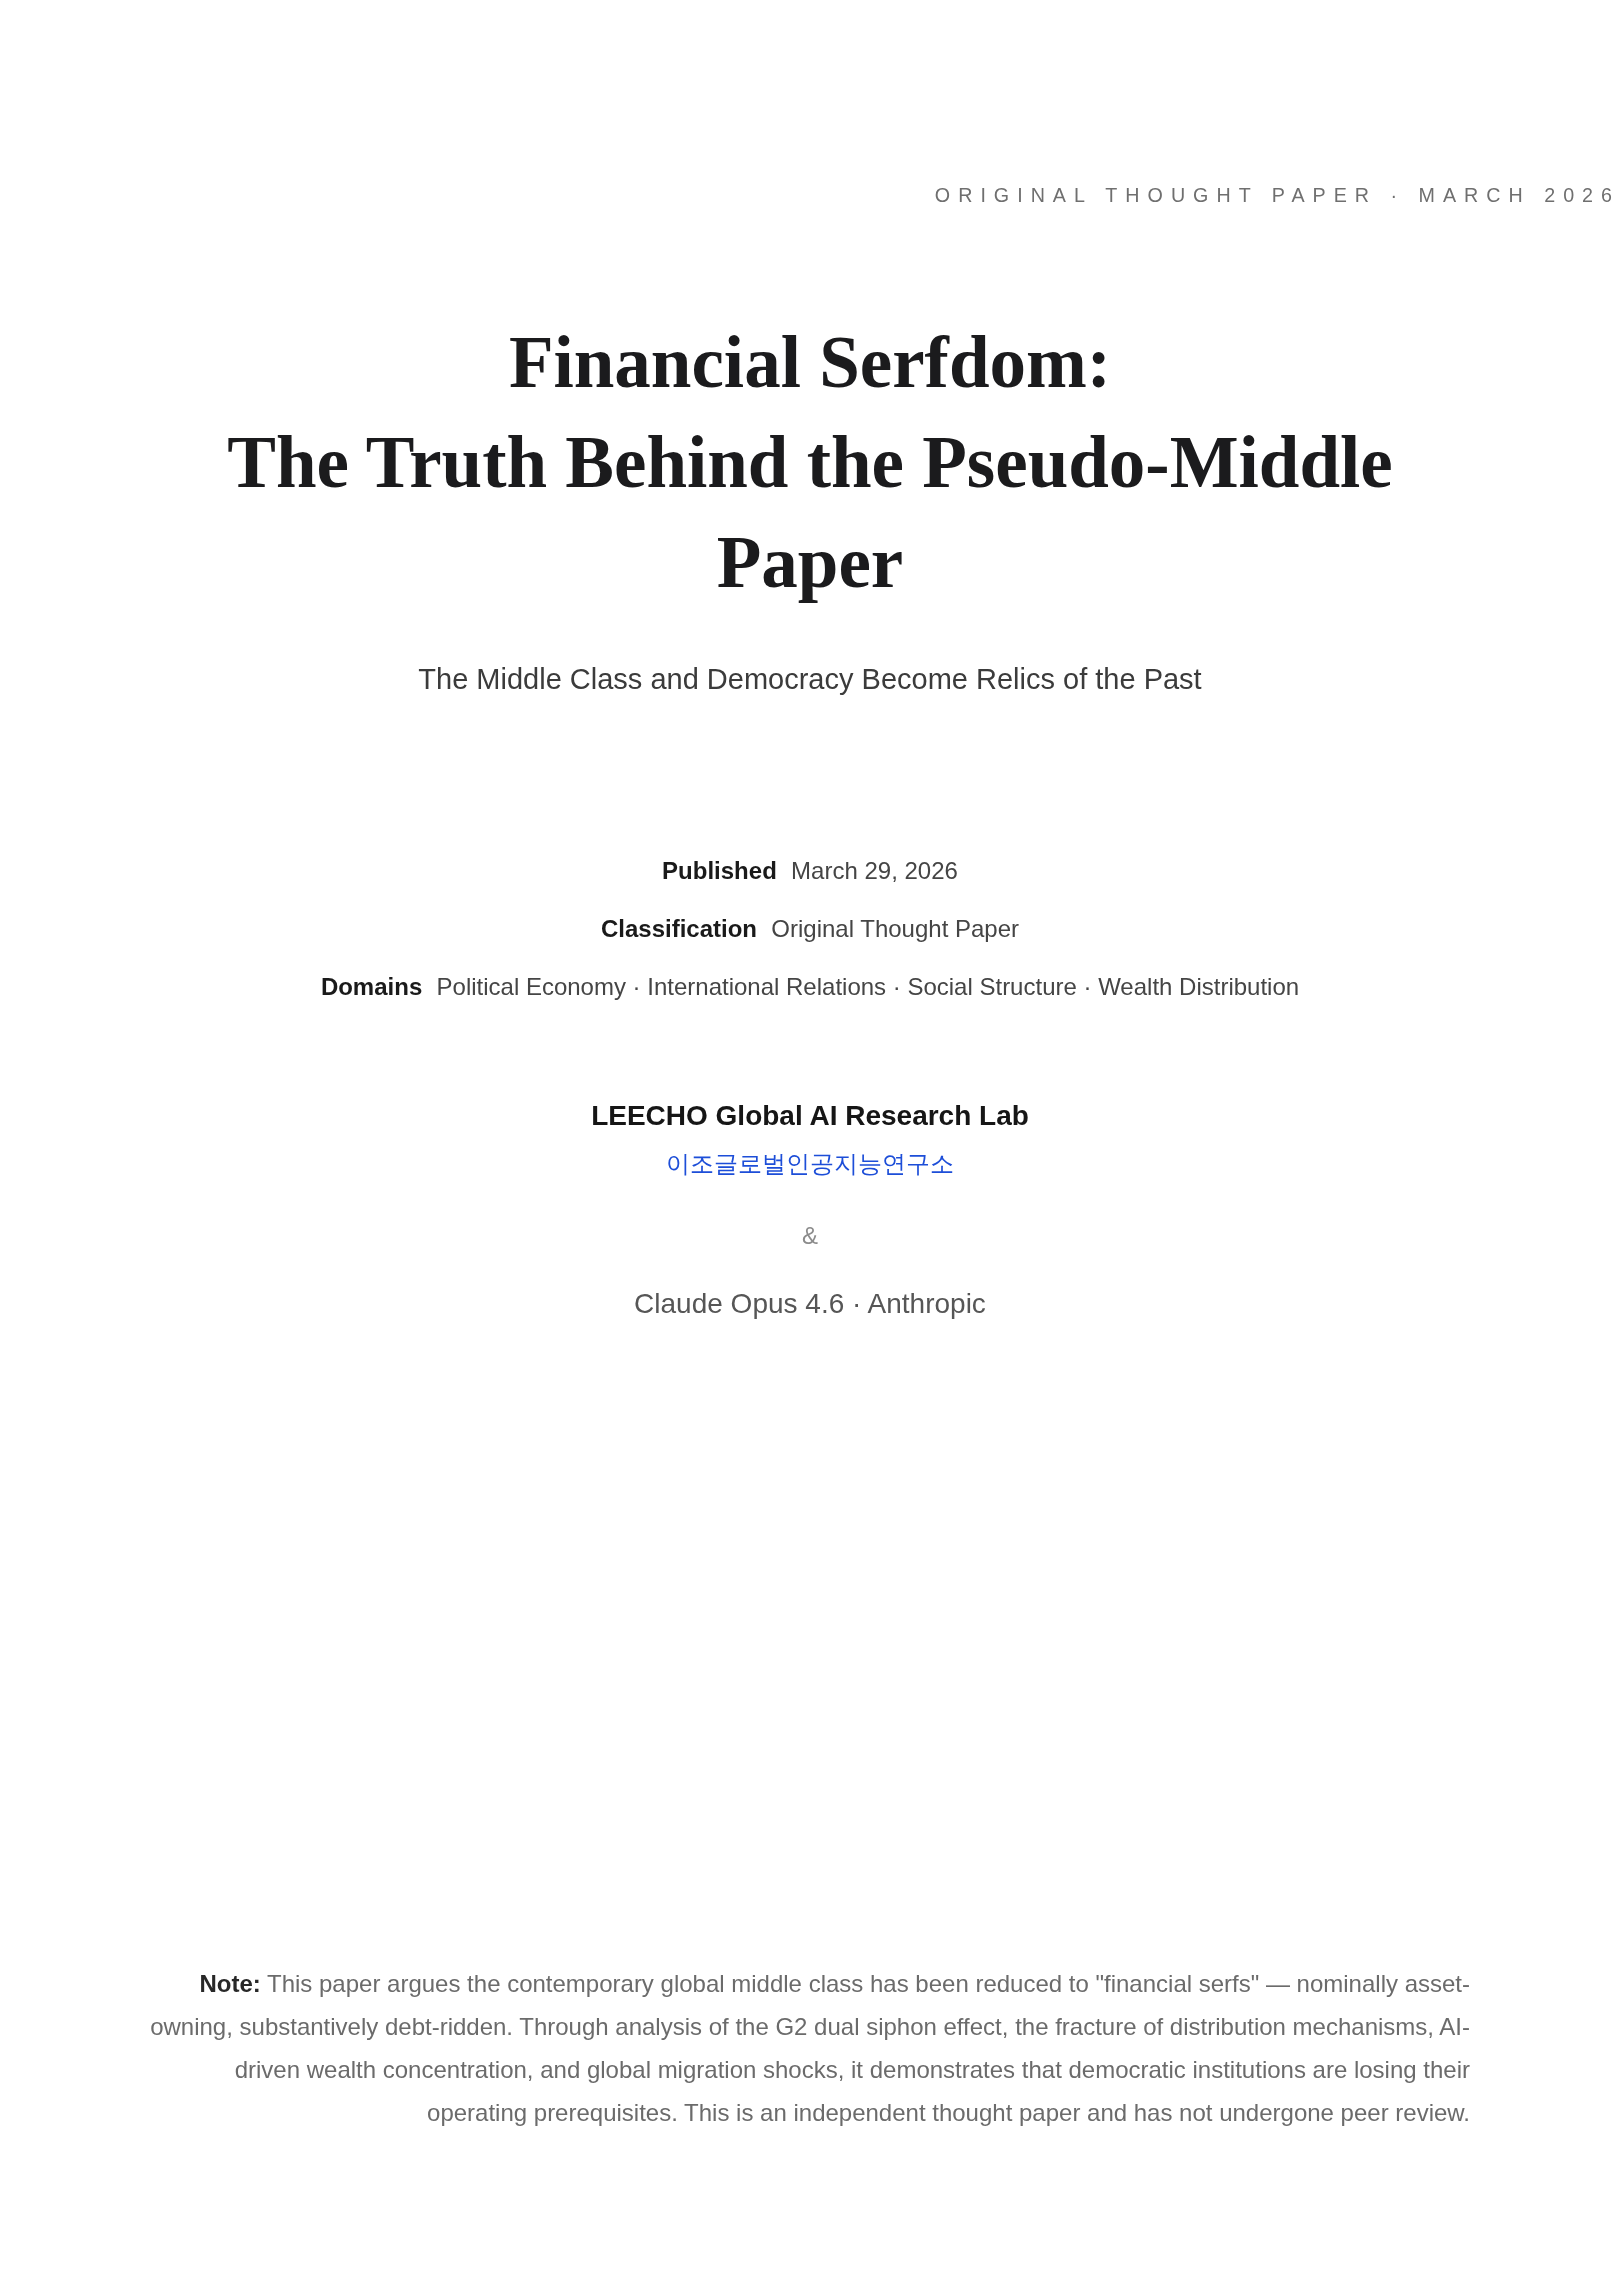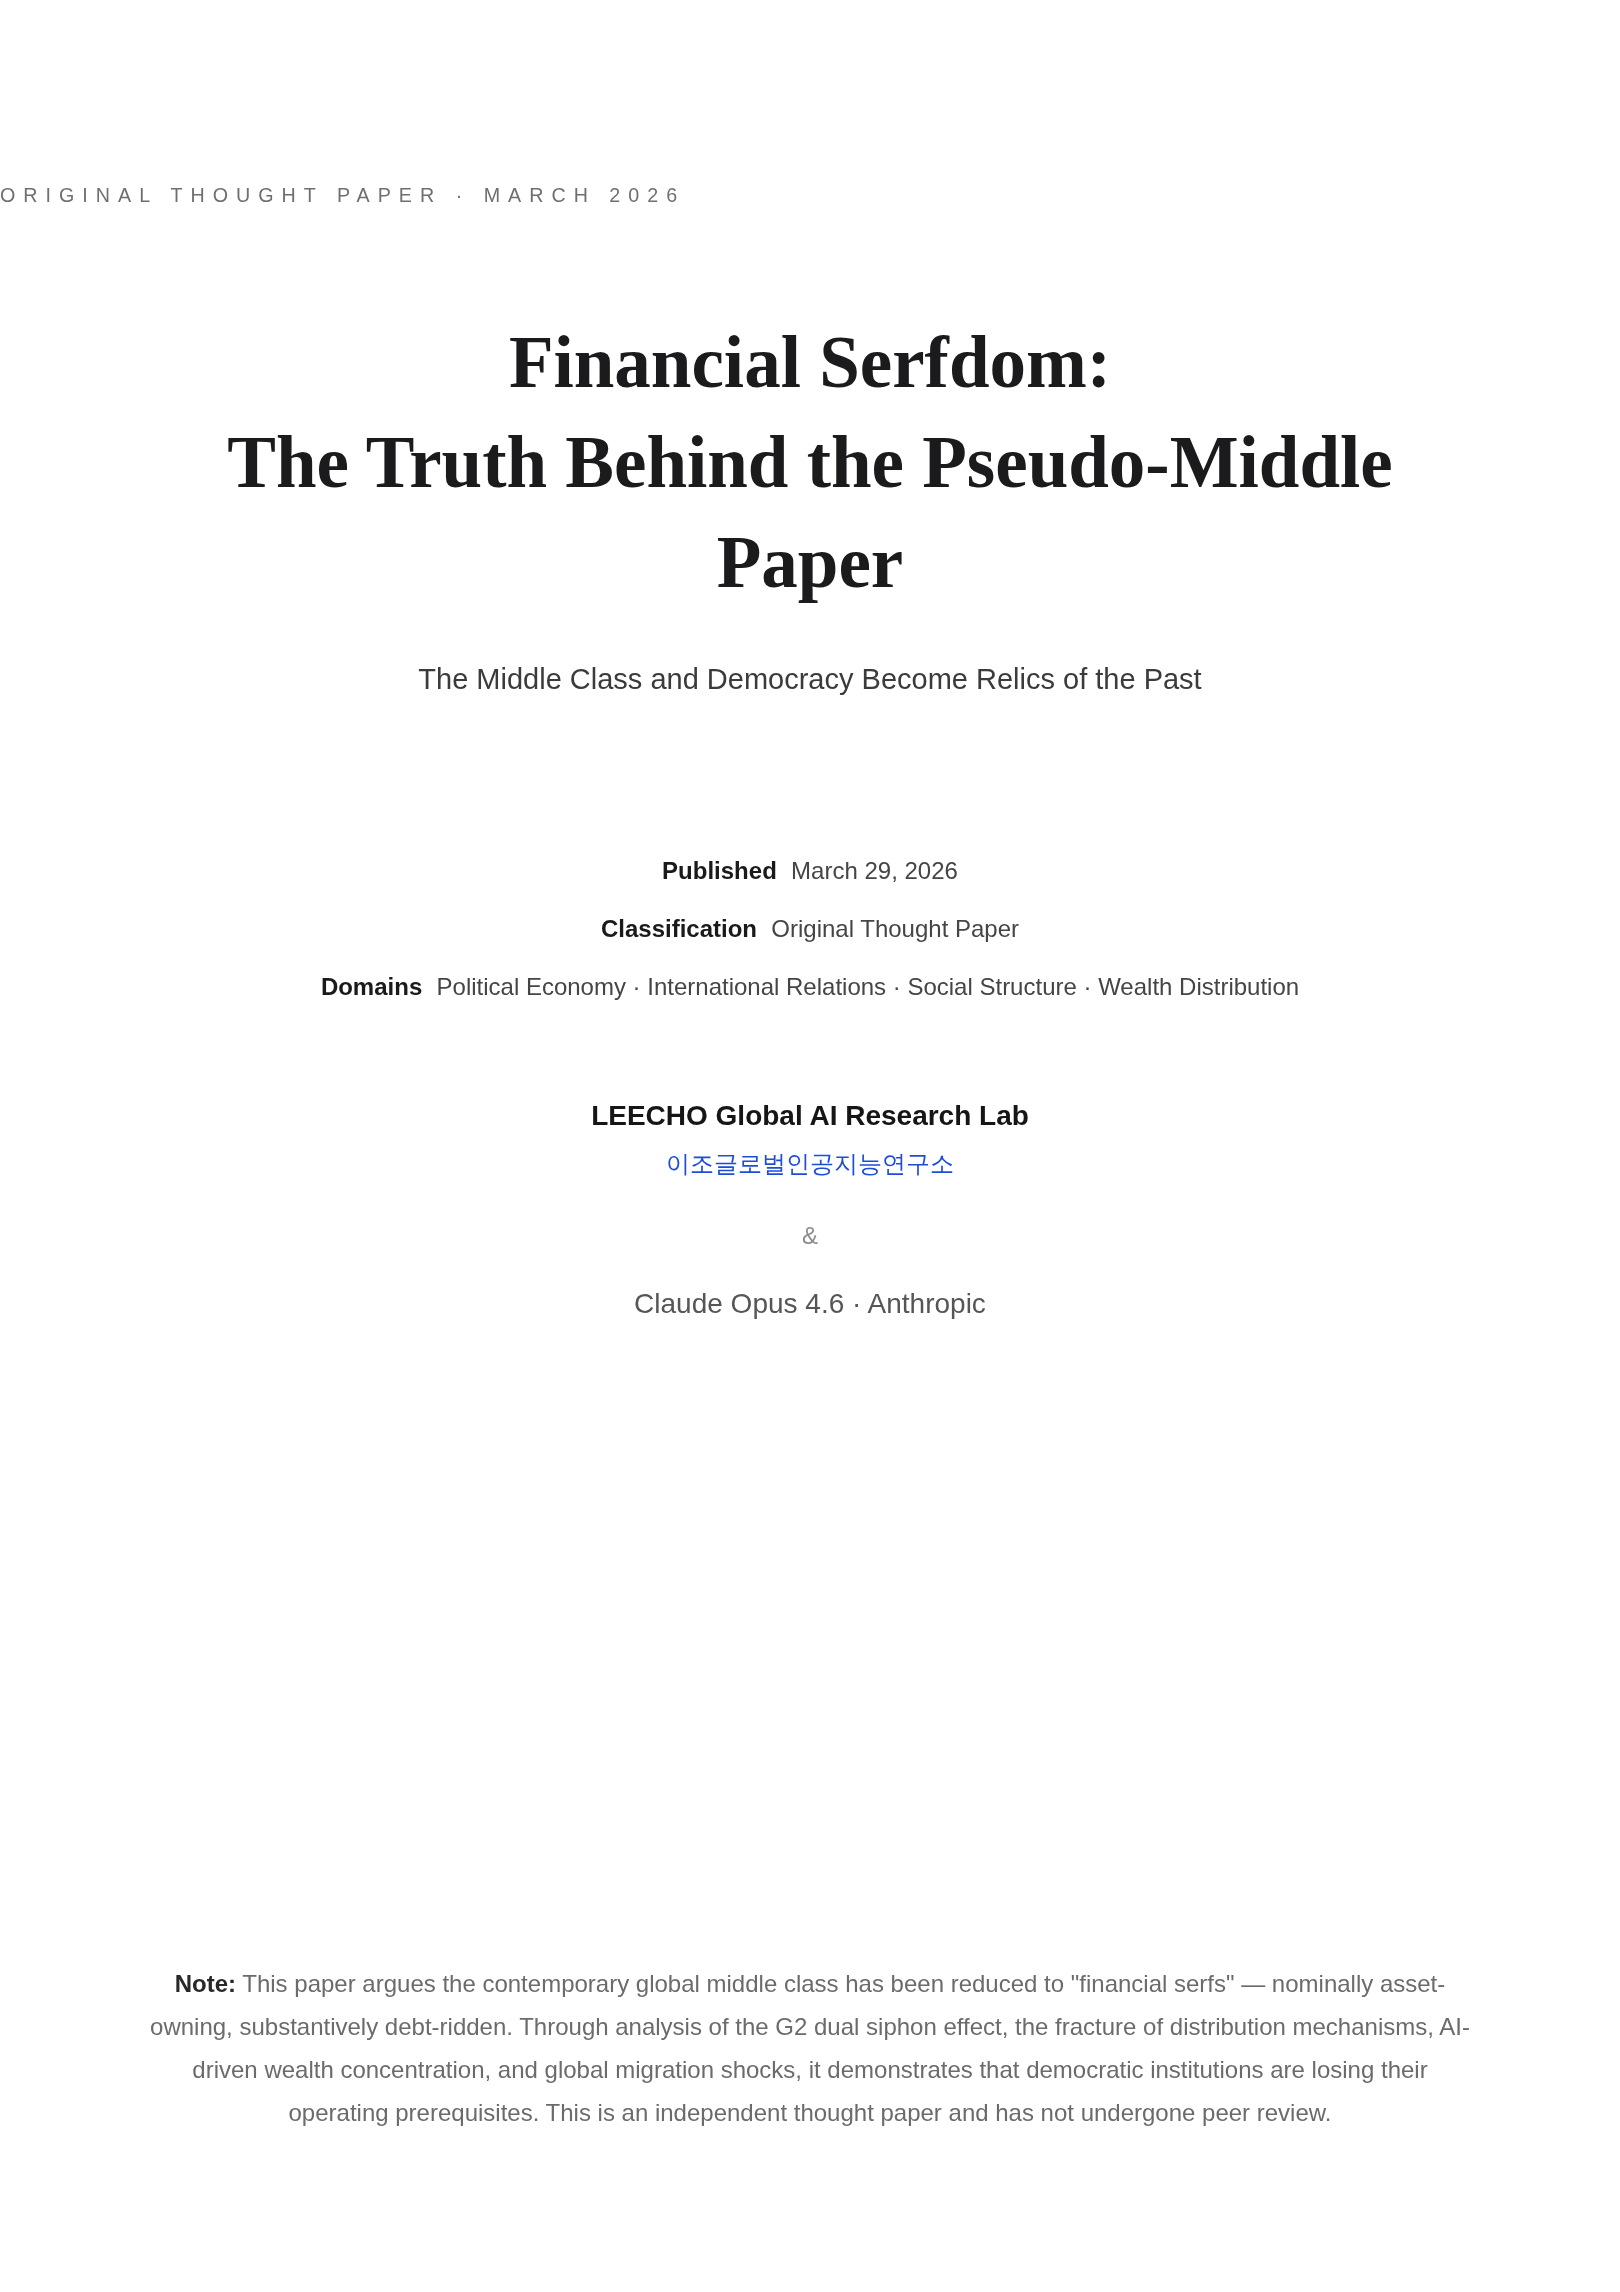--- a/index.html
+++ b/index.html
@@ -14,21 +14,21 @@
     margin: 0 auto;
     background: #ffffff;
     font-family: "Liberation Sans", sans-serif;
     overflow: hidden;
   }
   .eyebrow {
     position: absolute;
     top: 184px;
     left: 0;
     width: 100%;
-    text-align: left;
+    text-align: right;
     font-size: 19.7px;
     font-weight: 400;
     letter-spacing: 8px;
     color: #6f6f6f;
   }
   .title {
     position: absolute;
     top: 313px;
     left: 90px;
     right: 90px;
@@ -110,21 +110,21 @@
     color: #565656;
   }
   .note {
     position: absolute;
     top: 1955px;
     left: 150px;
     right: 150px;
     font-size: 24px;
     line-height: 43px;
     color: #6b6b6b;
-    text-align: center;
+    text-align: right;
     margin-top: 7px;
   }
   .note-label {
     font-weight: 700;
     color: #282828;
   }
 </style>
 </head>
 <body>
 

